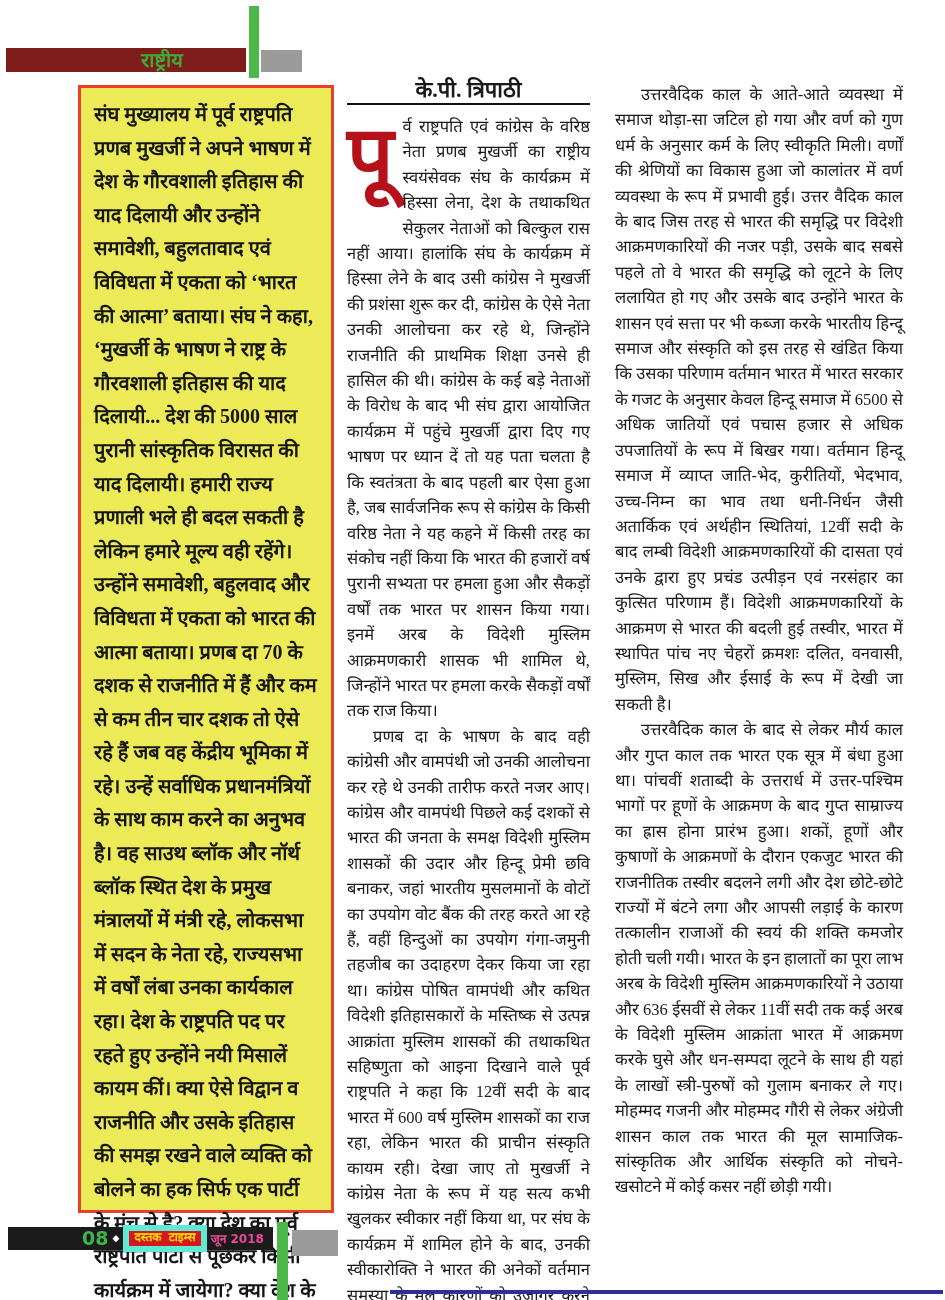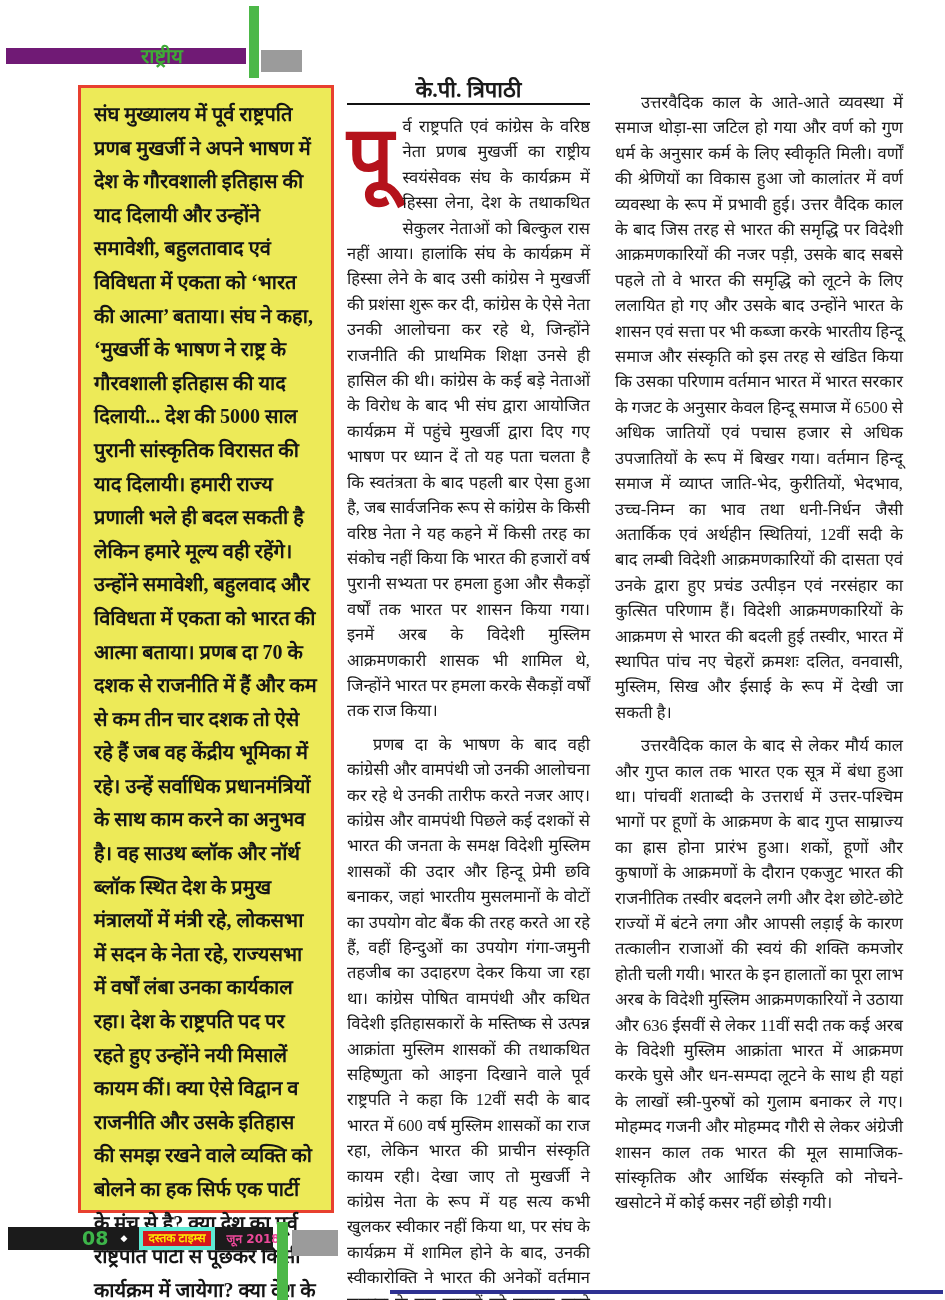--- a/index.html
+++ b/index.html
@@ -1,49 +1,49 @@
 <!DOCTYPE html>
 <html><head>
 <meta charset="utf-8">
 <style>
   html,body{margin:0;padding:0;background:#e8e8e8;}
   .page{
     position:relative;width:945px;height:1300px;background:#ffffff;overflow:hidden;
     font-family:"Liberation Serif","DejaVu Serif",serif;color:#1a1a1a;margin:0 auto;
   }
   
-  .topbar{position:absolute;left:6px;top:48px;width:240px;height:16px;background:#701a75;
+  .topbar{position:absolute;left:6px;top:48px;width:240px;height:24px;background:#7f1d1d;
     display:flex;align-items:center;justify-content:center;padding-left:72px;box-sizing:border-box;}
   .section-label{color:#3faa36;font-weight:bold;font-size:20px;line-height:22px;}
   .vbar-top{position:absolute;left:249px;top:6px;width:10px;height:72px;background:#4cb848;}
   .graybox-top{position:absolute;left:261px;top:50px;width:41px;height:22px;background:#9b9b9b;}
 
   
   .highlight{position:absolute;left:78px;top:85px;width:256px;height:1128px;background:#edea58;
     border:3px solid #e8402f;box-sizing:border-box;padding:10px 13px;}
   .highlight p{margin:0;font-size:20px;line-height:33.6px;font-weight:bold;color:#151515;text-align:left;}
 
   
   .col{position:absolute;}
   .col1{left:347px;top:80px;width:243px;}
   .col2{left:615px;top:82px;width:288px;}
   .author{margin:0 0 3px 0;text-align:center;font-weight:bold;font-size:22px;line-height:20px;}
   .author-rule{border:0;border-top:2px solid #111;margin:0 0 9px 0;}
   .bodytext p{margin:0;font-size:16.5px;line-height:25.4px;text-align:justify;}
-  .bodytext p.indent{text-indent:26px;margin-top:8px;}
+  .bodytext p.indent{text-indent:26px;}
   .dropcap{float:left;color:#b5121b;font-weight:bold;font-size:82px;line-height:78px;
     height:98px;padding:4px 9px 0 0;}
 
   
   .footerbar{position:absolute;left:8px;top:1227px;width:265px;height:23px;background:#1b1b1b;
-    display:flex;align-items:center;gap:12px;padding-left:74px;box-sizing:border-box;}
+    display:flex;align-items:center;gap:4px;padding-left:74px;box-sizing:border-box;}
   .pagenum{color:#3db54a;font-weight:bold;font-size:19px;line-height:19px;font-family:"DejaVu Sans",sans-serif;}
   .diamond{color:#ffffff;font-size:9px;line-height:9px;}
-  .logo{background:#d6171c;border:4px solid #5eead4;color:#ffe400;font-weight:bold;font-size:12px;
-    line-height:15px;padding:0 5px;font-family:Liberation Serif, serif;white-space:nowrap;}
+  .logo{background:#d6171c;border:6px solid #5eead4;color:#ffe400;font-weight:bold;font-size:12px;
+    line-height:15px;padding:0 5px;font-family:Liberation Mono, monospace;white-space:nowrap;}
   .issue{color:#ec4899;font-weight:bold;font-size:12px;font-family:"DejaVu Sans",sans-serif;white-space:nowrap;}
   .vbar-bottom{position:absolute;left:277px;top:1222px;width:11px;height:78px;background:#4cb848;}
   .graybox-bottom{position:absolute;left:292px;top:1230px;width:46px;height:26px;background:#9b9b9b;}
   .blueline{position:absolute;left:390px;top:1290px;width:553px;height:4px;background:#2e3192;}
 </style>
 </head>
 <body>
 
 <div class="page">
 

